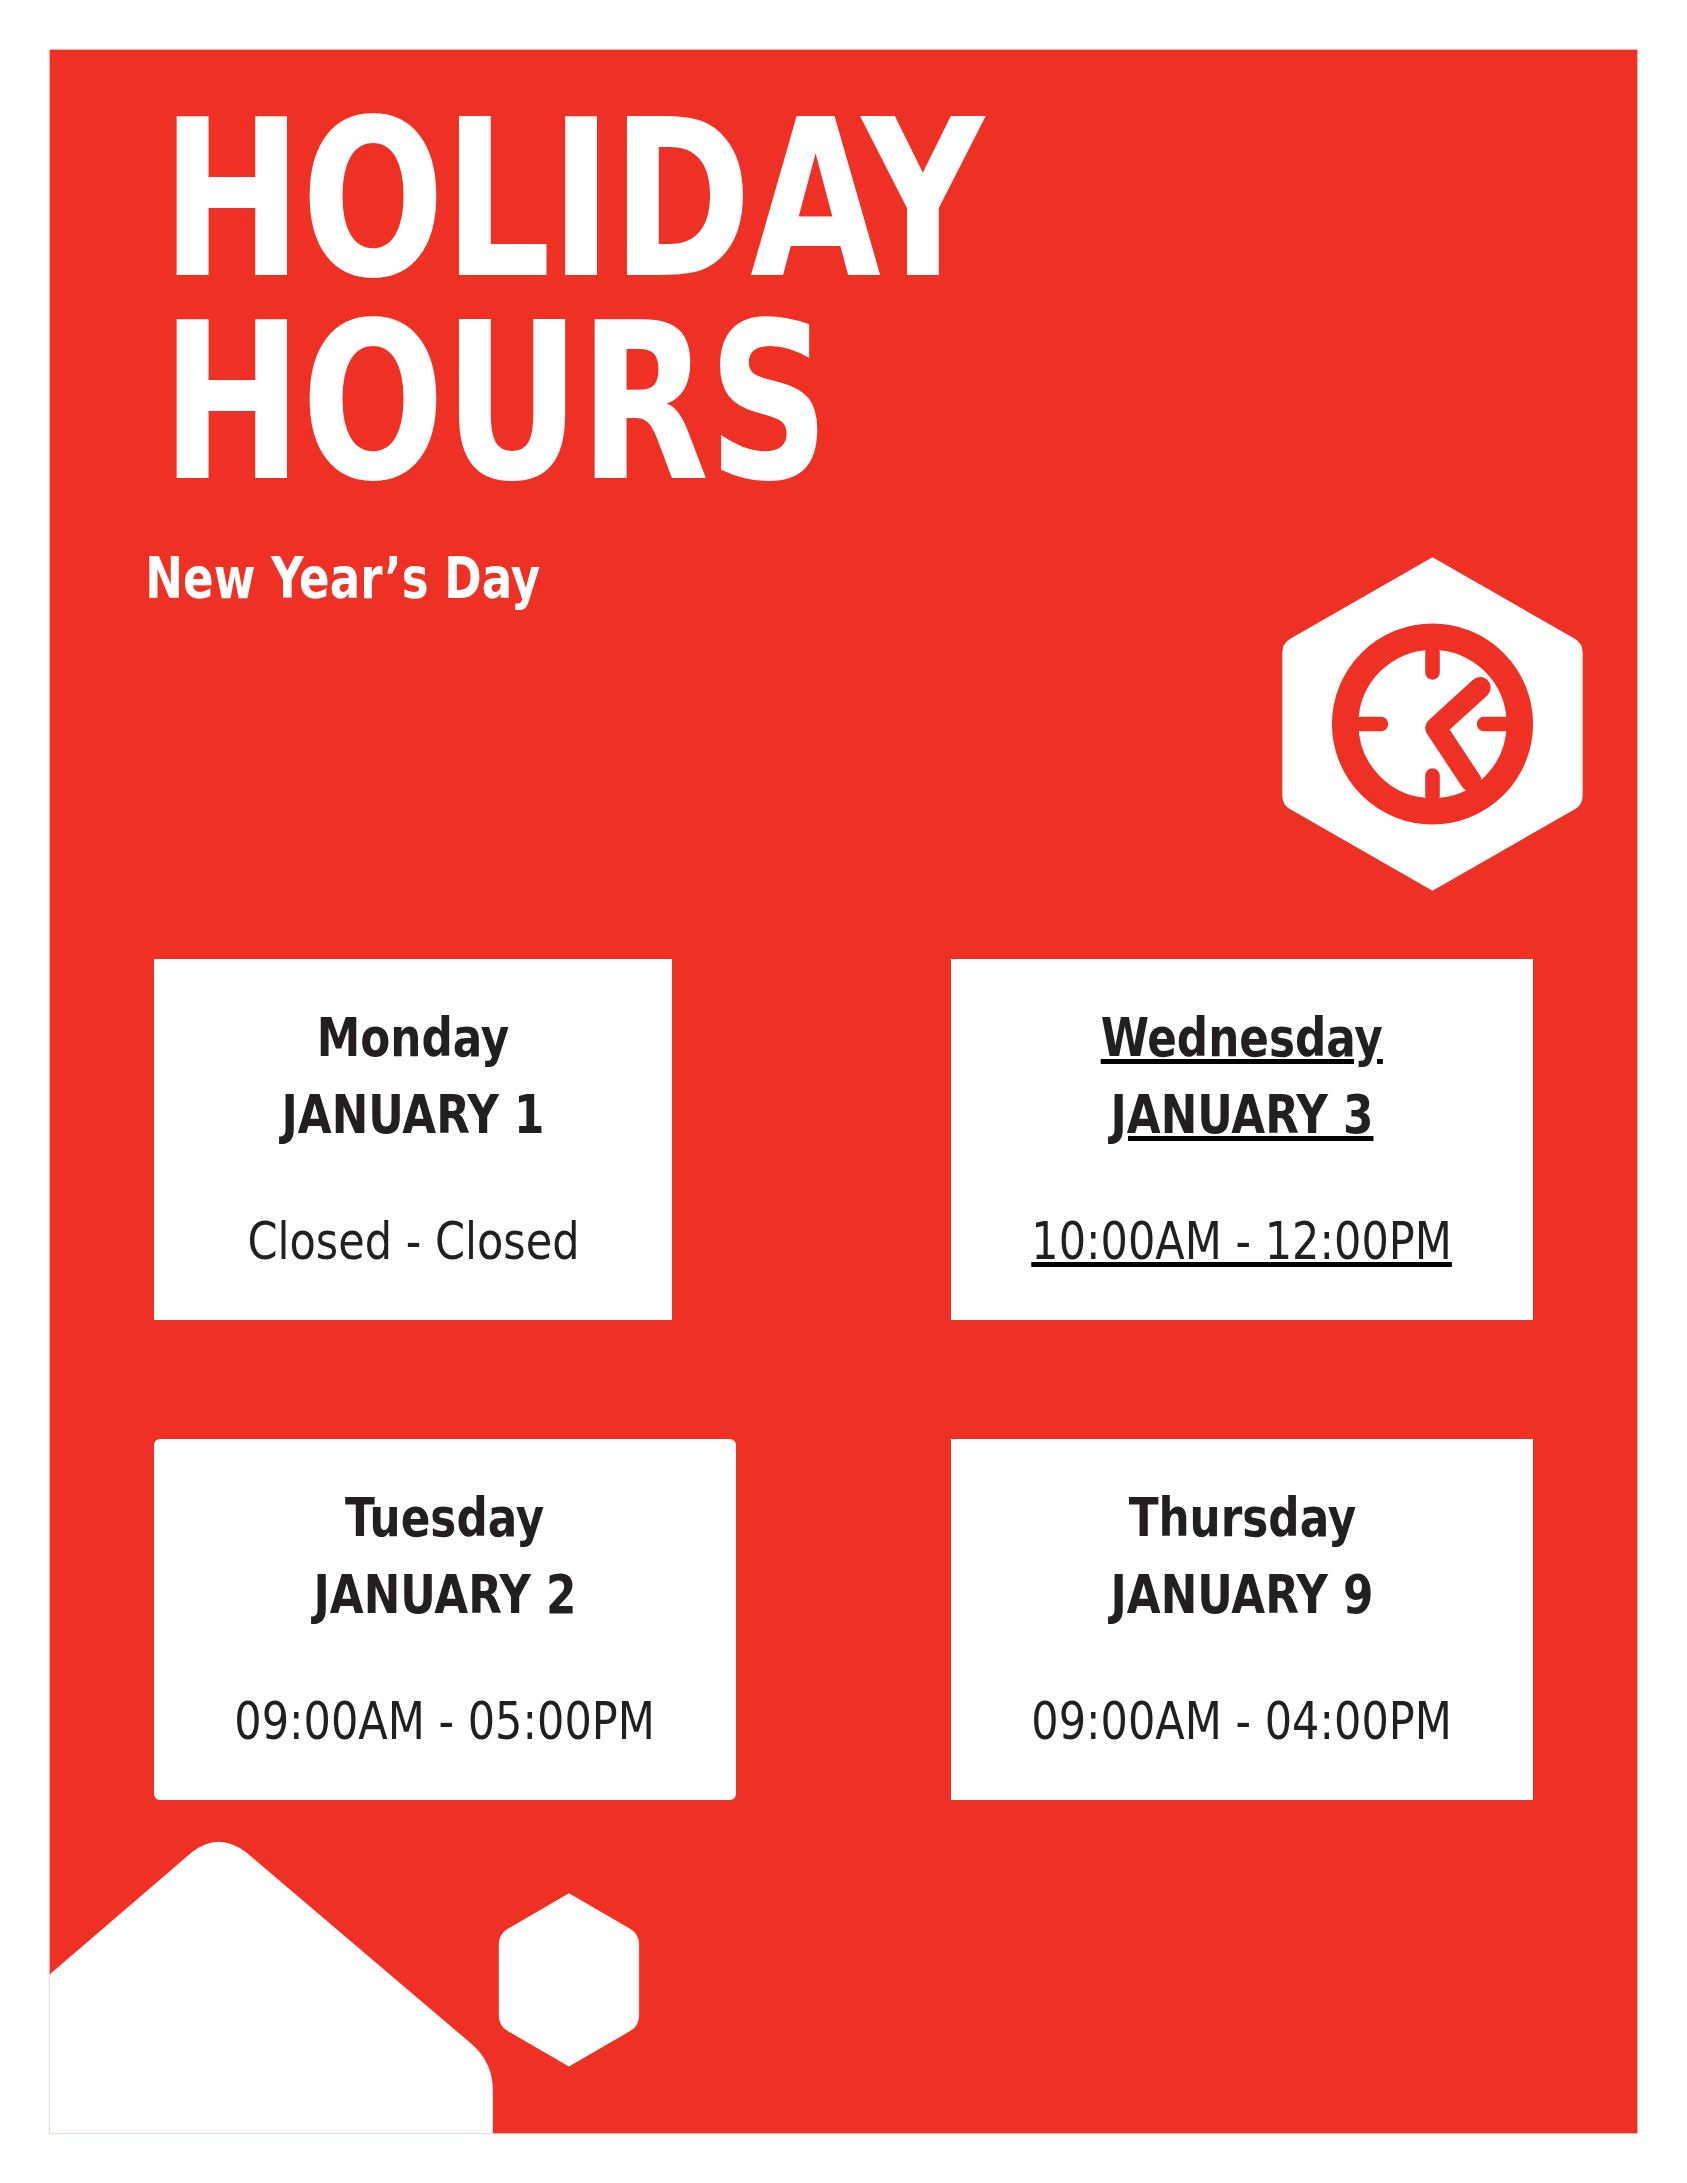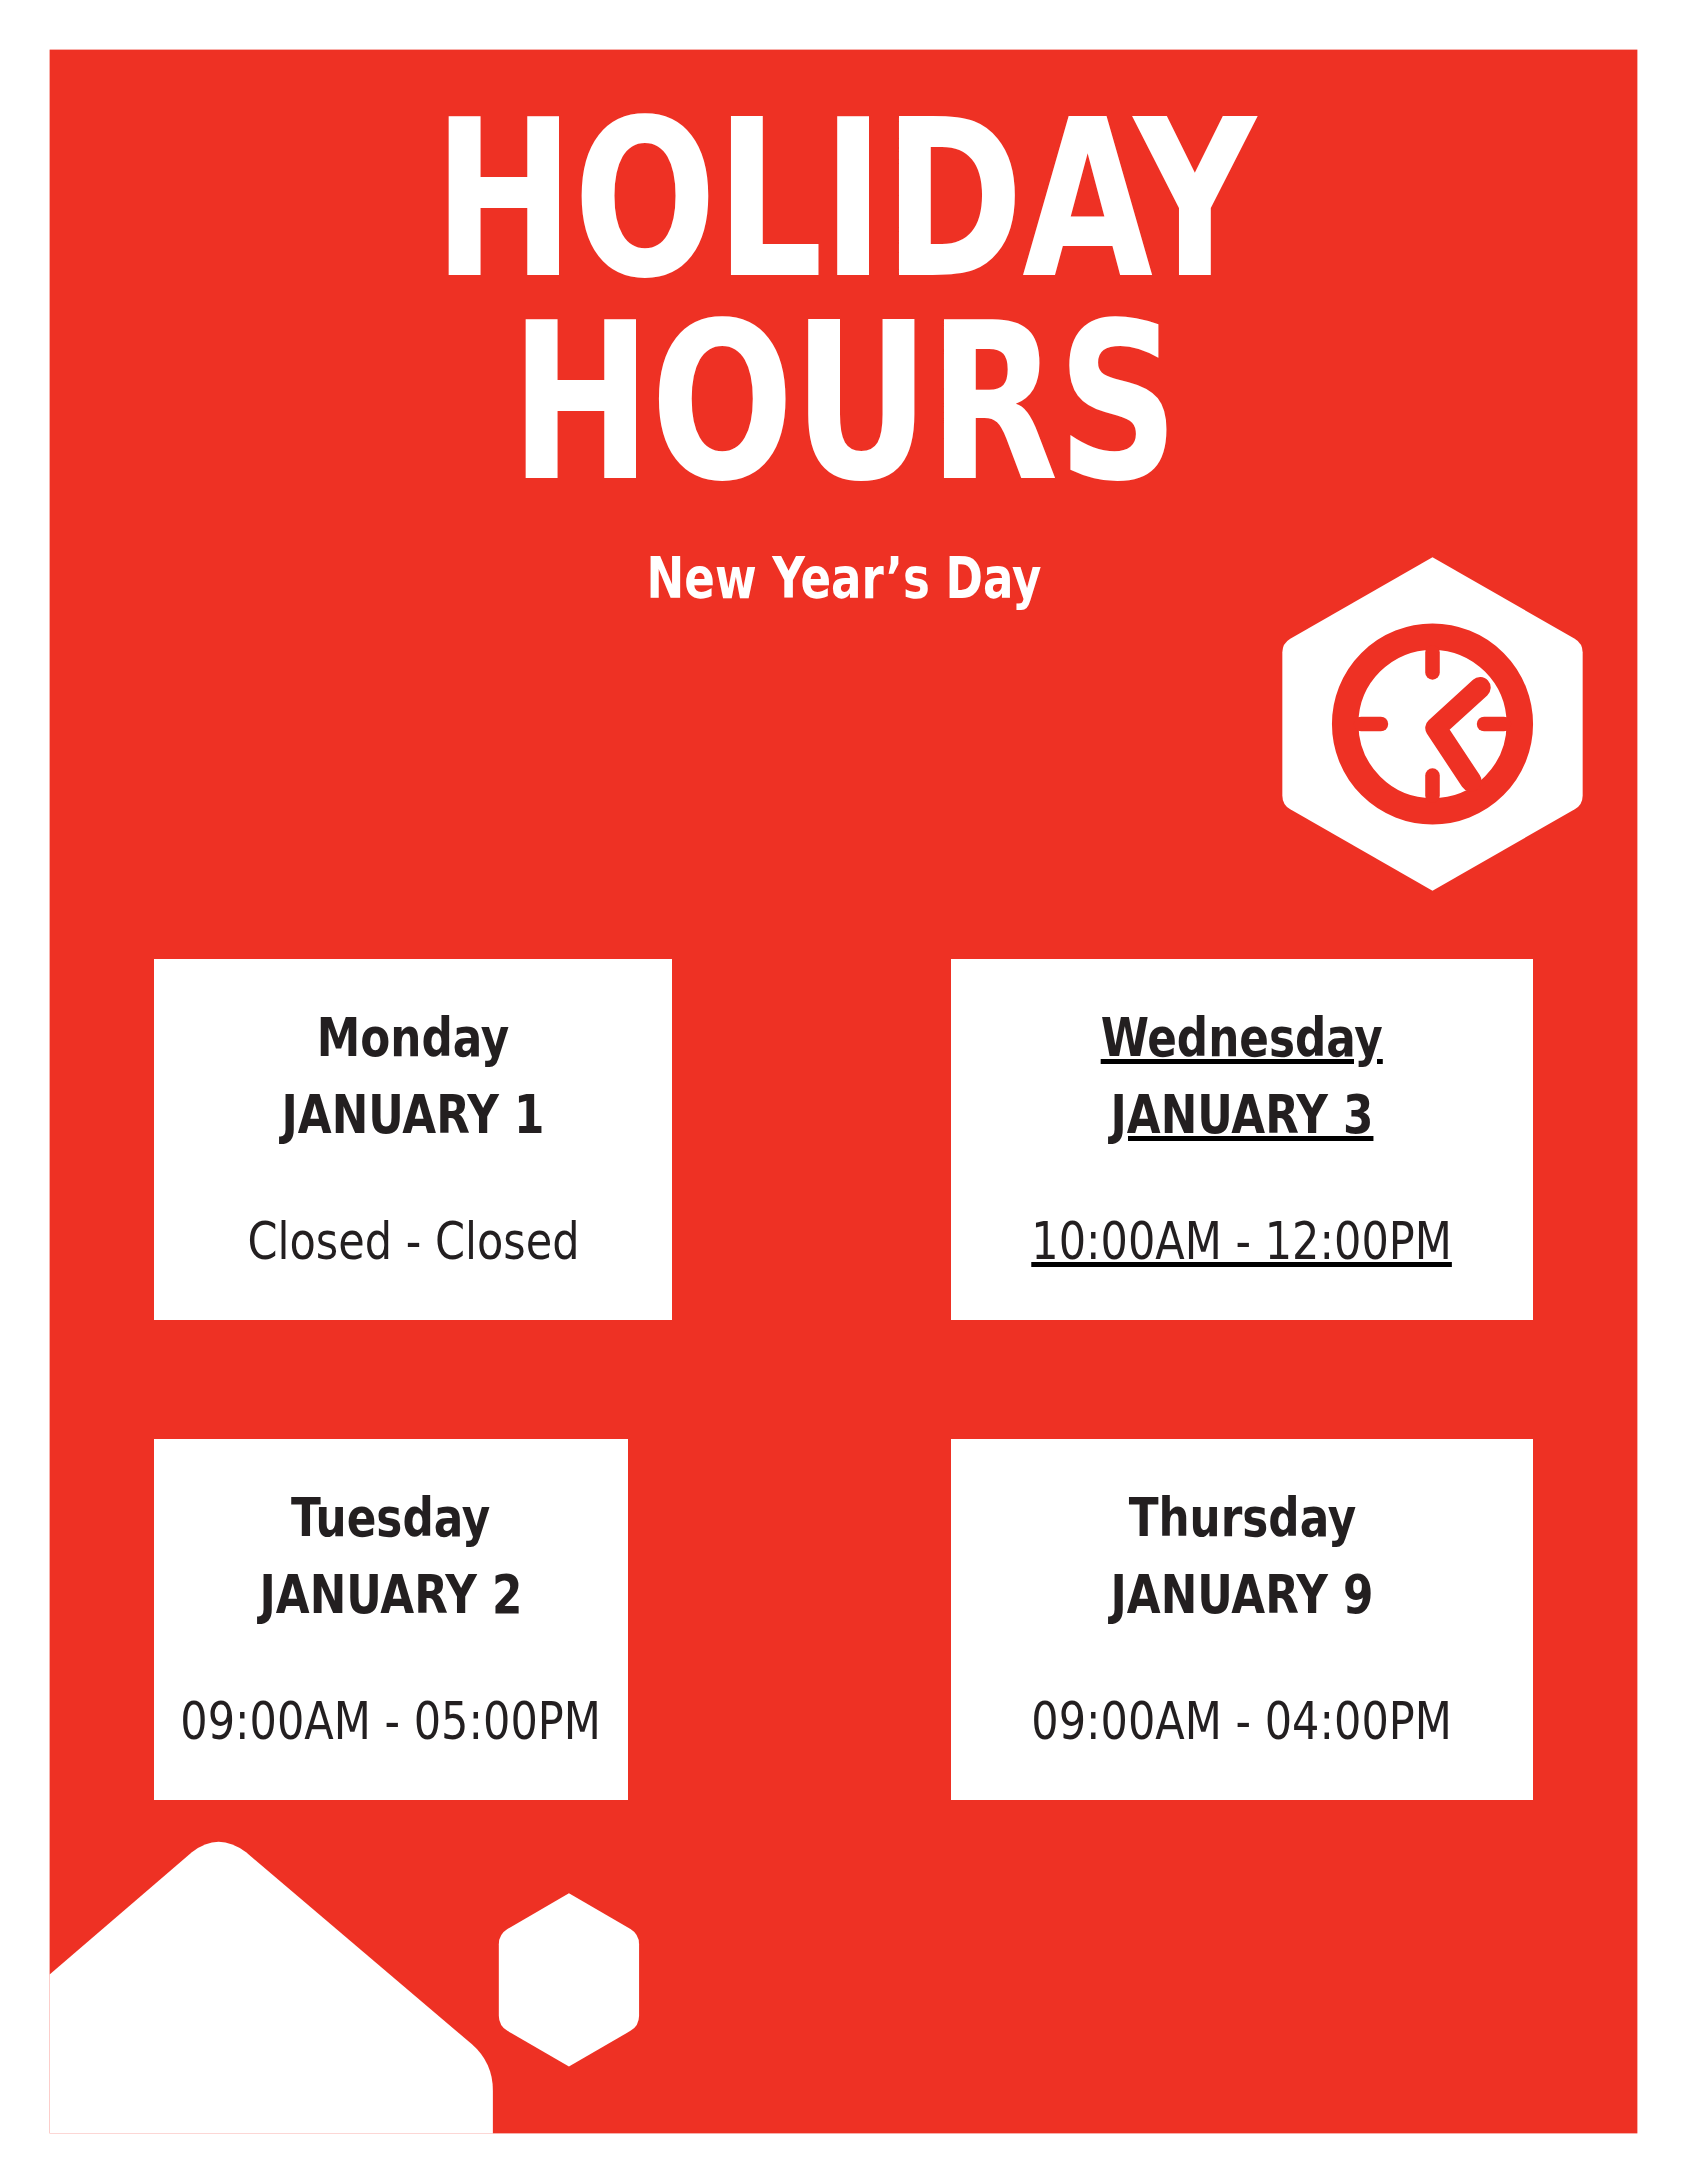--- a/index.html
+++ b/index.html
@@ -31,21 +31,20 @@
     width: 1687px;
     height: 2183px;
   }
 
   
   #header {
     position: absolute;
     left: 50px;
     top: 99px;
     width: 1588px;
-    text-align: center;
     pointer-events: none;
   }
   .title-line {
     color: #ffffff;
     font-family: "Liberation Sans Narrow", "DejaVu Sans Condensed", "Liberation Sans", sans-serif;
     font-weight: bold;
     font-size: 218px;
     line-height: 0.93;
     letter-spacing: -1.3px;
     transform: scaleX(0.86);
@@ -78,21 +77,21 @@
     position: absolute;
     background: #ffffff;
     box-sizing: border-box;
     padding: 0;
     display: flex;
     flex-direction: column;
     align-items: center;
   }
   #card-0 { left: 154px;  top: 959px; width: 518px; height: 361px; }
   #card-1 { left: 951px; top: 959px; width: 582px; height: 361px; text-decoration: underline; }
-  #card-2 { left: 154px;  top: 1439px; width: 474px; height: 361px; }
+  #card-2 { left: 154px;  top: 1439px; width: 582px; height: 361px; border-radius: 6px; }
   #card-3 { left: 951px; top: 1439px; width: 582px; height: 361px; }
 
   .card-day {
     color: #231f20;
     font-family: "Liberation Sans Narrow", "DejaVu Sans Condensed", "Liberation Sans", sans-serif;
     font-weight: bold;
     font-size: 54px;
     line-height: 1;
     margin-top: 52px;
     transform: scaleX(0.9);

